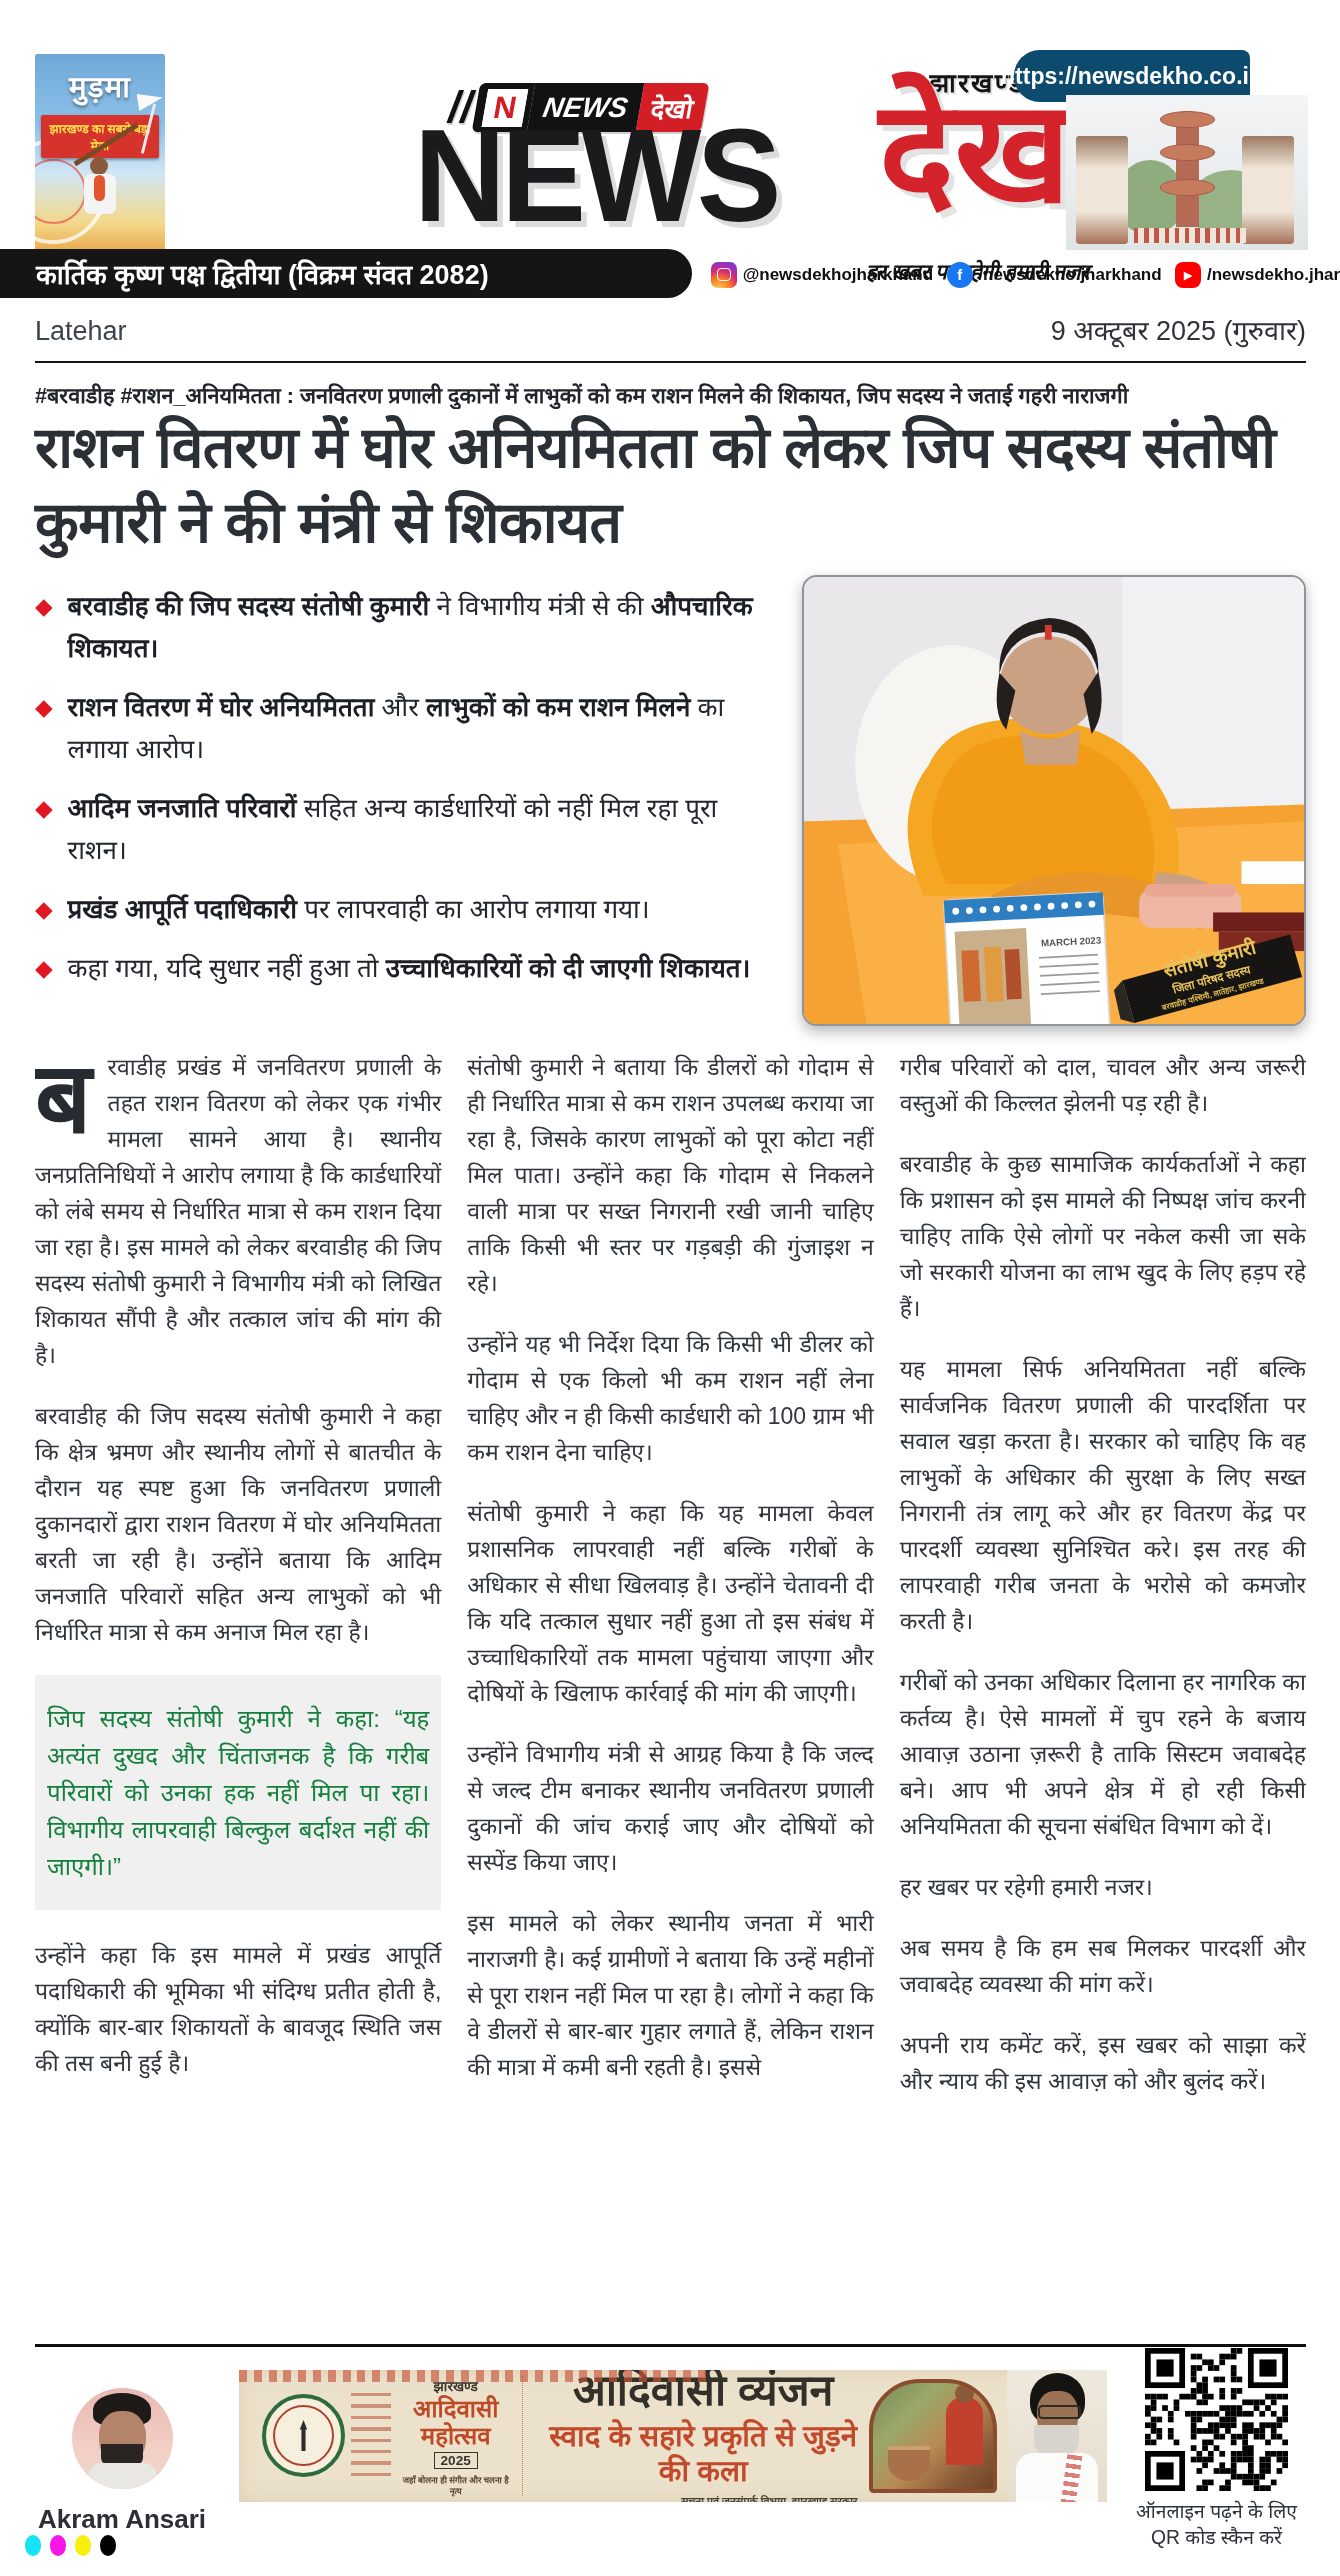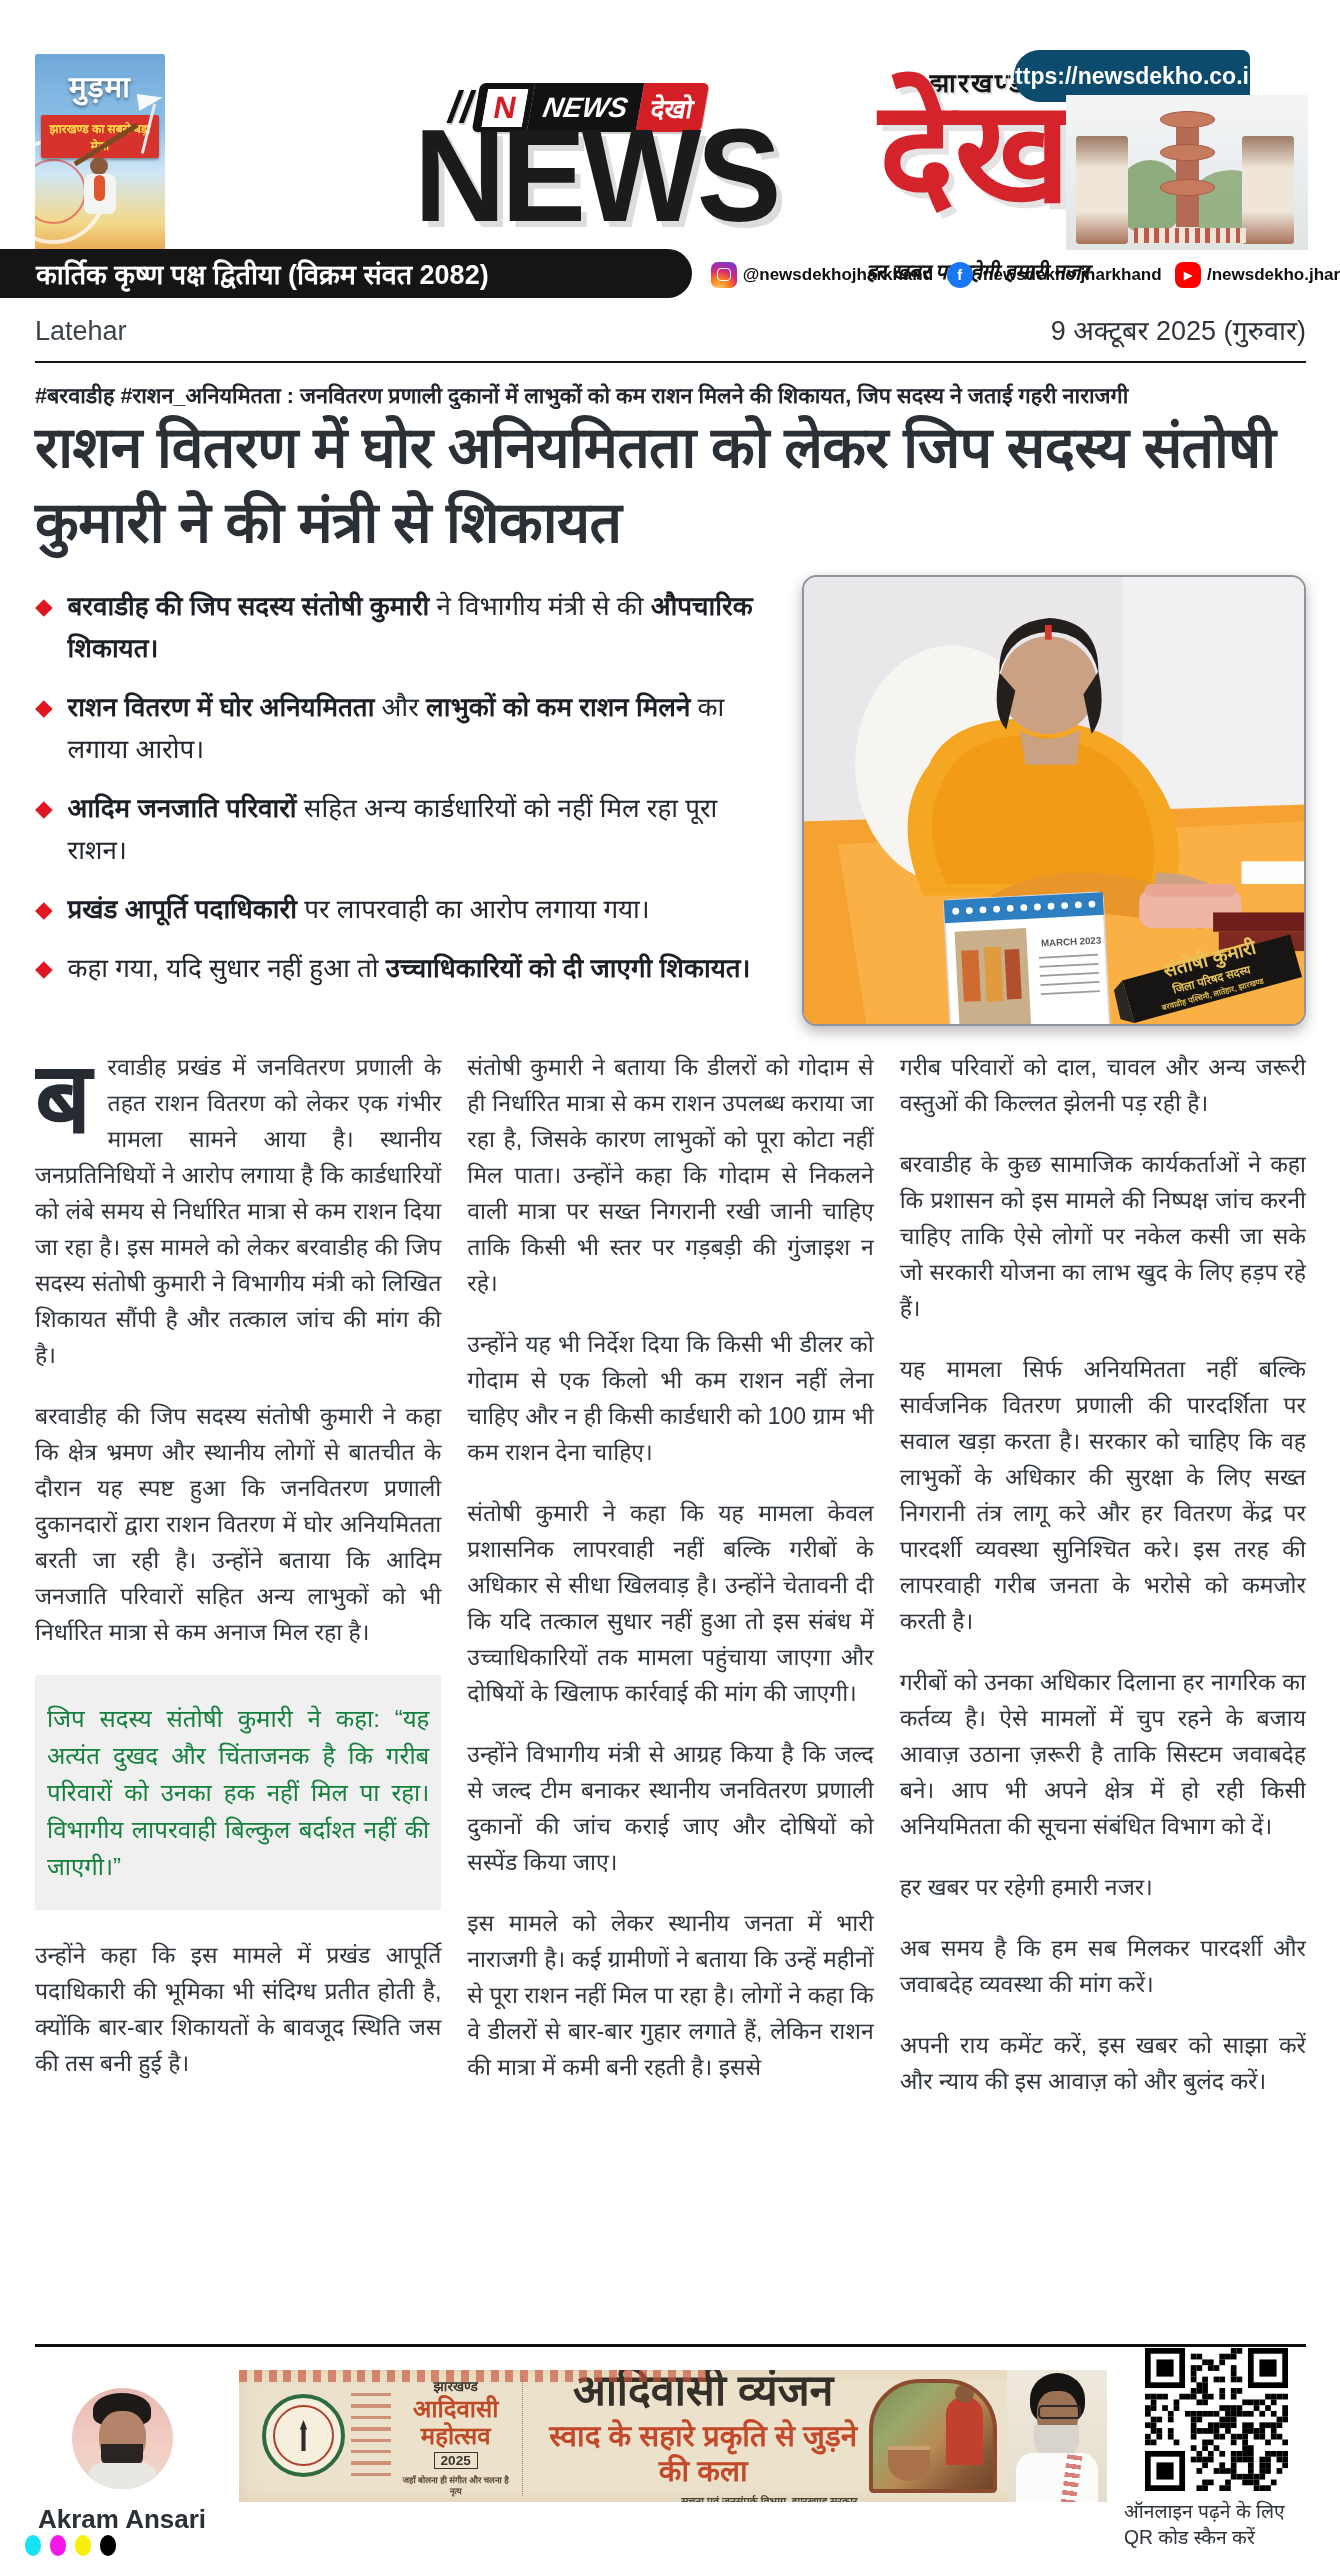--- a/index.html
+++ b/index.html
@@ -125,21 +125,21 @@
   .ad-photo .lady{position:absolute;right:10.2px;top:14.8px;width:37px;height:68px;border-radius:17px 17px 0 0;background:#c2412e;}
   .ad-photo .lady:before{content:"";position:absolute;left:9px;top:-13.6px;width:19.3px;height:19.3px;border-radius:50%;background:#8a5a3c;}
   .ad-man{flex:0 0 100px;height:132px;position:relative;overflow:hidden;background:linear-gradient(180deg,#efe9dd 0%,#e6ddcd 100%);}
   .ad-man .hair{position:absolute;left:23px;top:3.4px;width:55px;height:52px;border-radius:50% 50% 40% 40%;background:#161412;}
   .ad-man .face{position:absolute;left:29.5px;top:21.6px;width:41px;height:48px;border-radius:42%;background:#9c7254;}
   .ad-man .glasses{position:absolute;left:31px;top:35px;width:39px;height:10.2px;border:2.3px solid #2b2b2b;border-radius:4.5px;background:transparent;}
   .ad-man .beard{position:absolute;left:27px;top:55px;width:45px;height:33px;border-radius:0 0 50% 50%;background:#d8d4cd;}
   .ad-man .shirt{position:absolute;left:9px;top:83px;width:82px;height:51px;border-radius:17px 17px 0 0;background:#fbfbf9;}
   .ad-man .stole{position:absolute;left:57px;top:85px;width:14.8px;height:49px;background:repeating-linear-gradient(180deg,#d9807a 0 4.5px,#fff 4.5px 9px);transform:rotate(8deg);}
 
-  .qr-wrap{position:absolute;left:1124px;top:0;width:185px;text-align:left;}
+  .qr-wrap{position:absolute;left:1124px;top:0;width:185px;text-align:center;}
   .qr{width:143px;height:143px;margin:0 auto;background:#fff;}
   .qr svg{display:block;}
   .qr-caption{margin-top:8px;font-size:19.3px;line-height:26px;color:#2e333a;}
   .print-dots{position:absolute;left:25px;top:187px;display:flex;gap:9px;}
   .dot{width:16px;height:20.5px;border-radius:50%;}
   .dot.c{background:#17e3f4;} .dot.m{background:#f517e7;} .dot.y{background:#f8ef0a;} .dot.k{background:#000;}
 </style>
 </head>
 <body>
 

